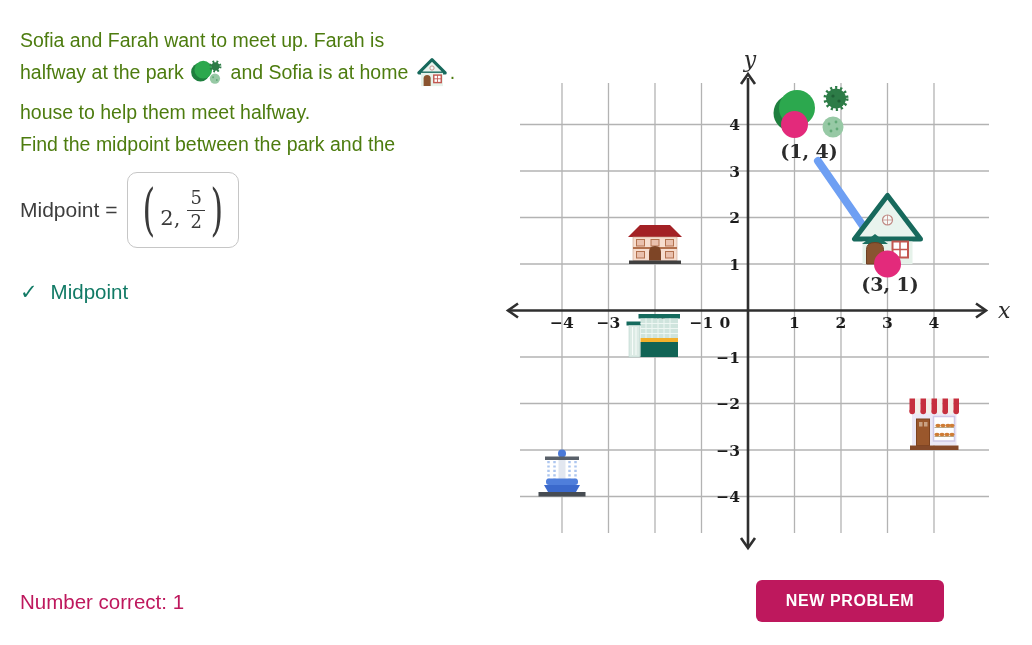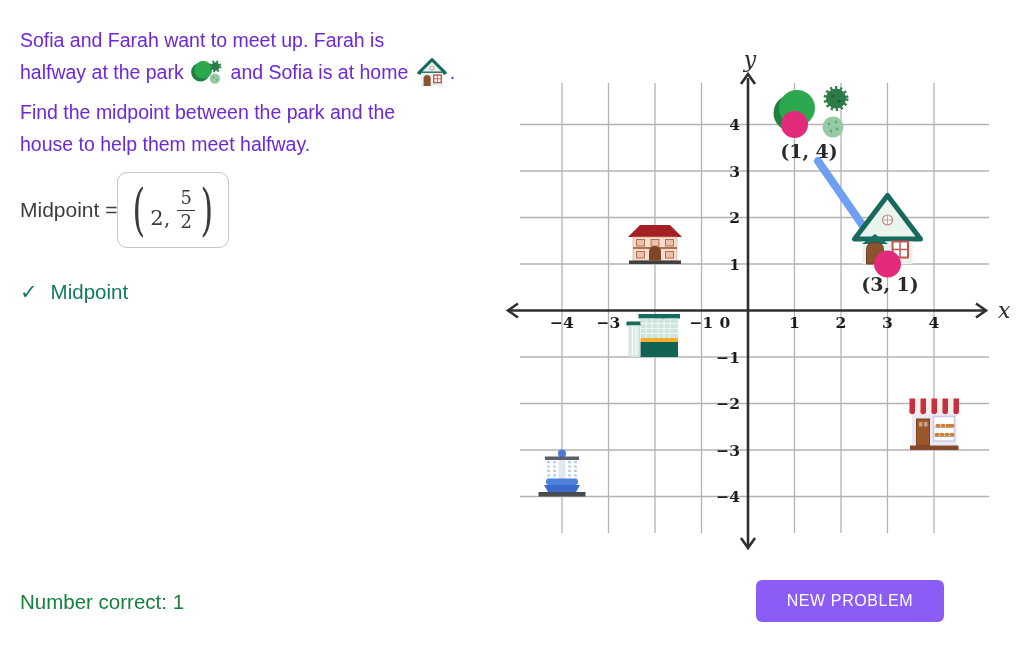--- a/index.html
+++ b/index.html
@@ -2,45 +2,45 @@
 <html><head>
 <meta charset="utf-8">
 <style>
   html,body{margin:0;padding:0;}
   body{
     width:1032px;height:645px;position:relative;overflow:hidden;
     background:#ffffff;font-family:"Liberation Sans",sans-serif;
   }
   
   .left-panel{position:absolute;left:20px;top:24px;width:490px;color:#3e3e3e;}
-  .pline{font-size:19.5px;line-height:32px;white-space:nowrap;color:#6d28d9;}
+  .pline{font-size:19.5px;line-height:32px;white-space:nowrap;color:#4d7c0f;}
   .inline-icon{display:inline-block;vertical-align:-8px;margin:0 2px;}
   .midpoint-row{margin-top:12px;display:flex;align-items:center;}
-  .mid-label{font-size:21px;color:#3e3e3e;}
+  .mid-label{font-size:21px;color:#3e3e3e;margin-right:10px;}
   .answer-box{
     border:1.6px solid #c6c6c6;border-radius:10px;background:#fff;
     height:76px;padding:0 10px;display:flex;align-items:center;box-sizing:border-box;
   }
   .paren{
     font-family:"DejaVu Serif",serif;font-size:56px;font-weight:400;color:#3a3a3a;
     display:inline-block;transform:scaleX(.58);line-height:.95;
   }
   .ans-x{font-family:"DejaVu Serif",serif;font-size:21px;color:#3a3a3a;margin:16px 6px 0 0;}
   .frac{display:inline-flex;flex-direction:column;align-items:center;
     font-family:"DejaVu Serif",serif;font-size:18px;color:#3a3a3a;line-height:1.25;margin:0 1px;}
   .frac .den{border-top:1.6px solid #3a3a3a;padding:0 3px;}
   .frac .num{padding:0 3px;}
   .correct-row{margin-top:32px;font-size:20.5px;color:#117a65;display:flex;align-items:center;gap:13px;}
   .check{font-size:21px;}
   
-  .score{position:absolute;left:20px;top:590px;font-size:20.5px;color:#15803d;}
+  .score{position:absolute;left:20px;top:590px;font-size:20.5px;color:#be185d;}
   .new-problem{
     position:absolute;left:756px;top:580px;width:188px;height:42px;
-    background:#8b5cf6;color:#ffffff;border:none;border-radius:6px;
-    font-family:"Liberation Sans",sans-serif;font-weight:normal;font-size:16px;
+    background:#be185d;color:#ffffff;border:none;border-radius:6px;
+    font-family:"Liberation Sans",sans-serif;font-weight:bold;font-size:16px;
     letter-spacing:.6px;cursor:pointer;
   }
   
   .graph{position:absolute;left:500px;top:30px;}
   .graph text{font-family:"DejaVu Serif",serif;}
   .tick{font-size:15.5px;font-weight:bold;fill:#1c1c1c;}
   .ptlabel{font-size:19px;font-weight:bold;fill:#2b2b2b;}
   .axlabel{font-size:22px;font-style:italic;fill:#2b2b2b;}
   .gridline{stroke:#b3b3b3;stroke-width:1.3;}
   .axis{stroke:#2f2f2f;stroke-width:2.6;fill:none;}
@@ -65,22 +65,22 @@
       <span class="inline-icon"><svg width="32" height="30" viewBox="0 0 36 34">
         <polygon points="18,3 3,18 33,18" fill="#e9f4ee" stroke="#17695c" stroke-width="3.4" stroke-linejoin="round"></polygon>
         <circle cx="18" cy="12.5" r="2.4" fill="#f6fbf8" stroke="#c08a84" stroke-width="1"></circle>
         <rect x="5.5" y="18" width="25" height="15" fill="#e6f2ea"></rect>
         <path d="M8.5 33 V24.5 Q8.5 20.5 12.5 20.5 Q16.5 20.5 16.5 24.5 V33 Z" fill="#8a5430"></path>
         <rect x="20" y="20.5" width="8.5" height="8.5" fill="#ffffff" stroke="#c25750" stroke-width="1.6"></rect>
         <line x1="24.2" y1="20.5" x2="24.2" y2="29" stroke="#c25750" stroke-width="1"></line>
         <line x1="20" y1="24.7" x2="28.5" y2="24.7" stroke="#c25750" stroke-width="1"></line>
       </svg></span><span>.</span>
     </div>
+    <div class="pline">house to help them meet halfway.</div>
     <div class="pline">Find the midpoint between the park and the</div>
-    <div class="pline">house to help them meet halfway.</div>
   </div>
 
   <div class="midpoint-row">
     <span class="mid-label">Midpoint =</span>
     <div class="answer-box">
       <span class="paren">(</span>
       <span class="ans-x">2,</span>
       <span class="frac">
         <span class="num">5</span>
         <span class="den">2</span>

